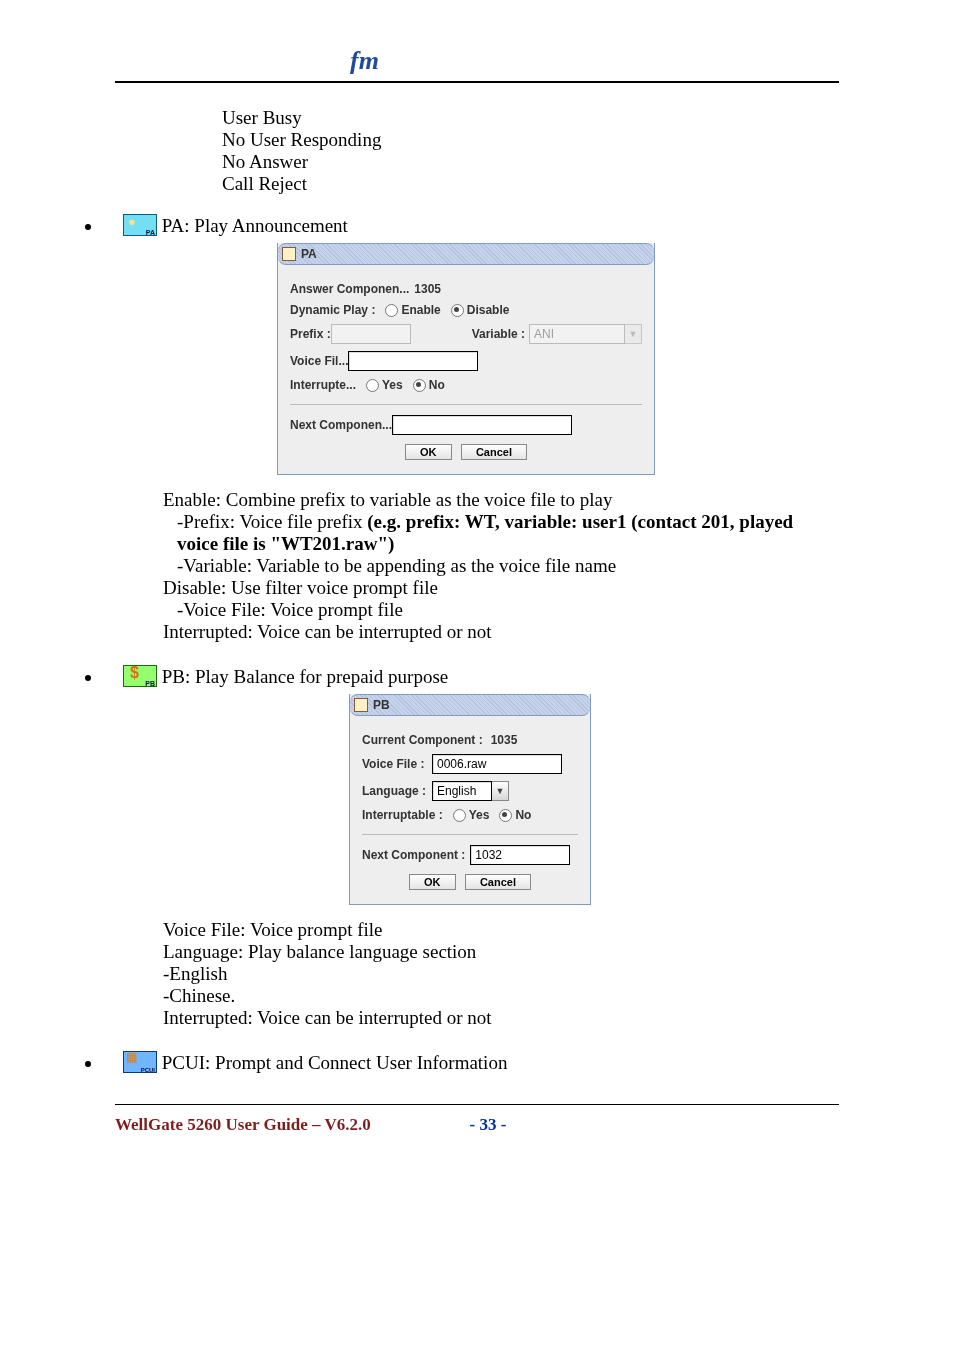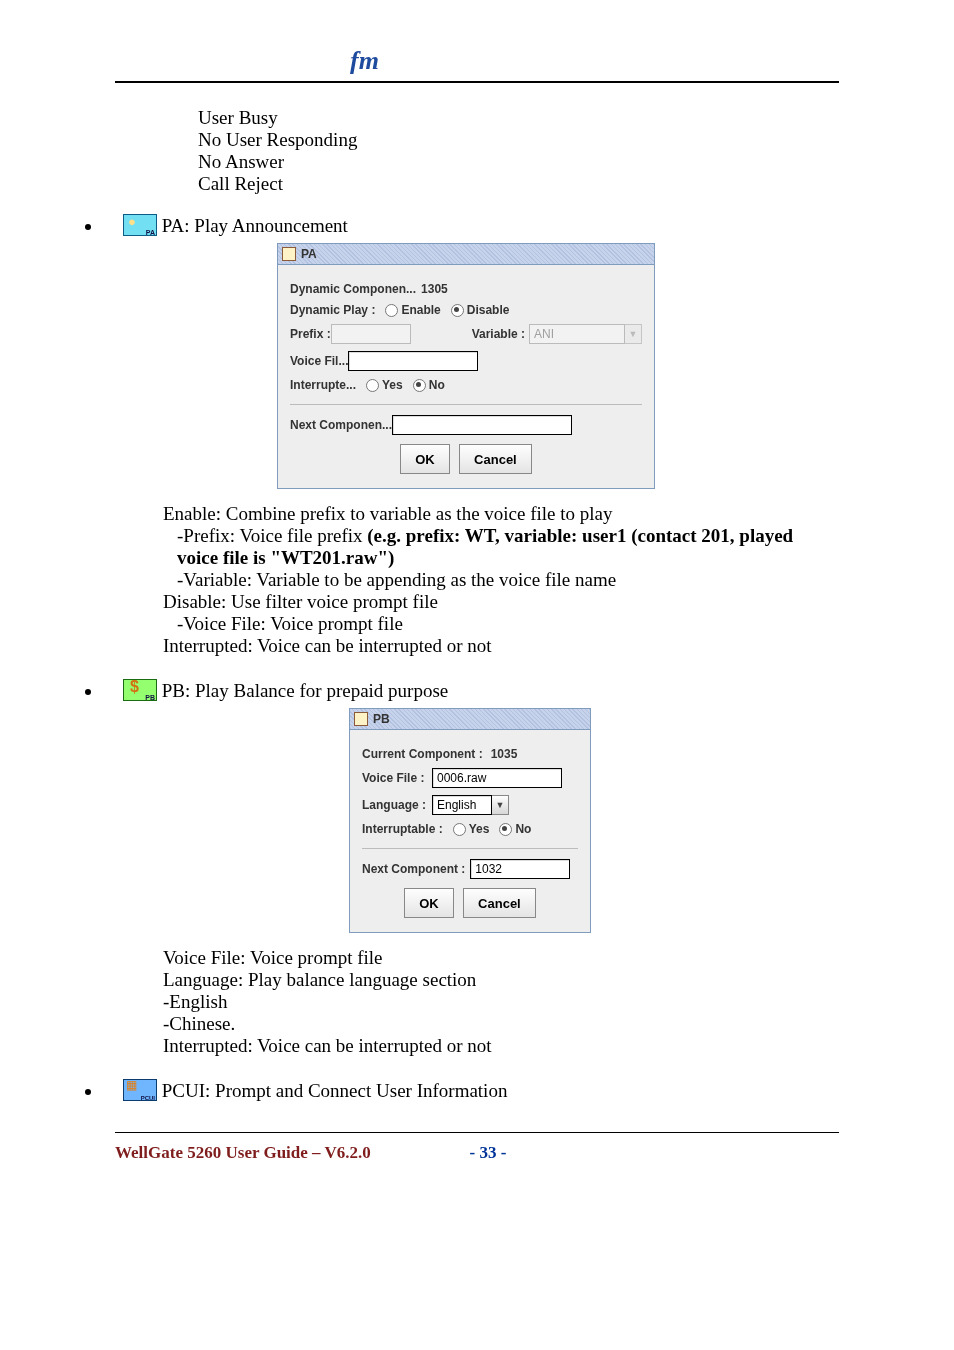--- a/index.html
+++ b/index.html
@@ -74,21 +74,21 @@
   .icon-pa { background: #72dff3; border: 1px solid #0b5d86; }
   .icon-pa::after { content: "PA"; position: absolute; bottom: -1px; right: 1px; font-size: 7px; font-family: Arial; color:#114; font-weight:bold; }
   .icon-pa::before { content:"●"; position:absolute; left:4px; top:-1px; font-size:13px; color:#ffe08a; }
   .icon-pb { background: #94ff6f; border: 1px solid #196c10; }
   .icon-pb::after { content: "PB"; position: absolute; bottom: -1px; right: 1px; font-size: 7px; font-family: Arial; color:#114; font-weight:bold; }
   .icon-pb::before { content:"$"; position:absolute; left:6px; top:-2px; font-size:16px; color:#d47110; font-weight:bold; font-family: Arial;}
   .icon-pcui { background: #6fb6ff; border: 1px solid #0a3c70; }
   .icon-pcui::after { content: "PCUI"; position: absolute; bottom: -1px; right: 1px; font-size: 6px; font-family: Arial; color:#114; font-weight:bold; }
   .icon-pcui::before { content:"▦"; position:absolute; left:2px; top:-2px; font-size:12px; color:#e67d10; }
   .sub-text {
-    margin-left: 83px;
+    margin-left: 107px;
   }
   .indent-1 { margin-left: 60px; }
   .indent-2 { margin-left: 74px; }
   .bold { font-weight: bold; }
   
   .dialog {
     font-family: "Microsoft Sans Serif", "Tahoma", sans-serif;
     font-size: 12px;
     font-weight: bold;
     color: #333;
@@ -100,20 +100,21 @@
   .dialog.pa { width: 376px; margin-left: 174px; }
   .dialog.pb { width: 240px; margin-left: 246px; }
   .title-bar {
     height: 20px;
     background: repeating-linear-gradient(45deg,#b3c2e0 0 1px,#c6d3ea 1px 3px);
     border-bottom: 1px solid #7f9bbd;
     border-top: 1.5px solid #7f9bbd;
     display: flex;
     align-items: center;
     padding-left: 4px;
+    border-radius: 8px;
   }
   .title-icon {
     display: inline-block;
     width: 12px; height: 12px;
     border: 1px solid #8a5a3a;
     background: #fdf3c7;
     margin-right: 5px;
   }
   .title-text { color: #333; font-weight: bold; font-size: 12px; }
   .dlg-body { padding: 10px 12px 12px 12px; }
@@ -155,24 +156,24 @@
     font-size:9px; color:#444;
   }
   .hr-sep {
     border: none;
     border-top: 1px solid #bcbcbc;
     margin: 12px 0 10px 0;
   }
   .btn {
     border: 1px solid #888;
     background: linear-gradient(#fefefe,#e4e4e4);
-    height: 30px;
+    height: 16px;
     padding: 0 14px;
     font-family: Tahoma, sans-serif;
-    font-size: 13px;
+    font-size: 11px;
     font-weight: bold;
     margin: 2px 3px;
   }
   .btn-row { text-align: center; margin-top: 6px; }
   .flex-mid { flex:1; }
 </style>
 </head>
 <body>
 
 <div class="page">
@@ -198,21 +199,21 @@
         </span>
 
         
         <div class="dialog pa">
           <div class="title-bar">
             <span class="title-icon"></span>
             <span class="title-text">PA</span>
           </div>
           <div class="dlg-body">
             <div class="row">
-              <span class="lbl">Dynamic Componen...</span>
+              <span class="lbl">Answer Componen...</span>
               <span style="width:5px;"></span>
               <span>1305</span>
             </div>
             <div class="row">
               <span class="lbl">Dynamic Play :</span>
               <span class="radio"></span>
               <span>Enable</span>
               <span class="radio selected"></span>
               <span>Disable</span>
             </div>

